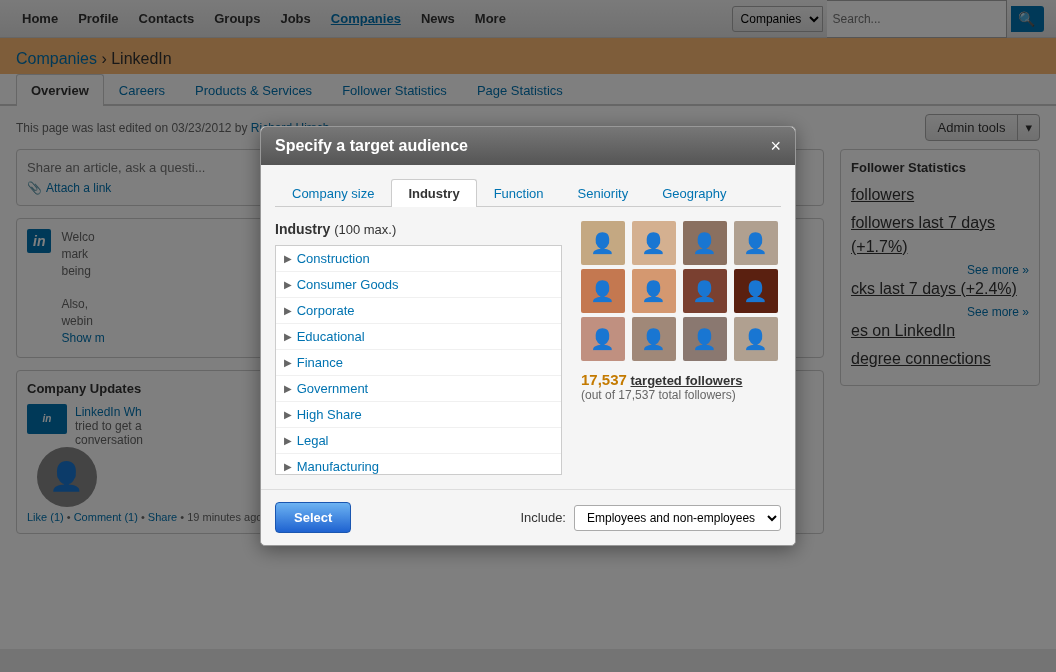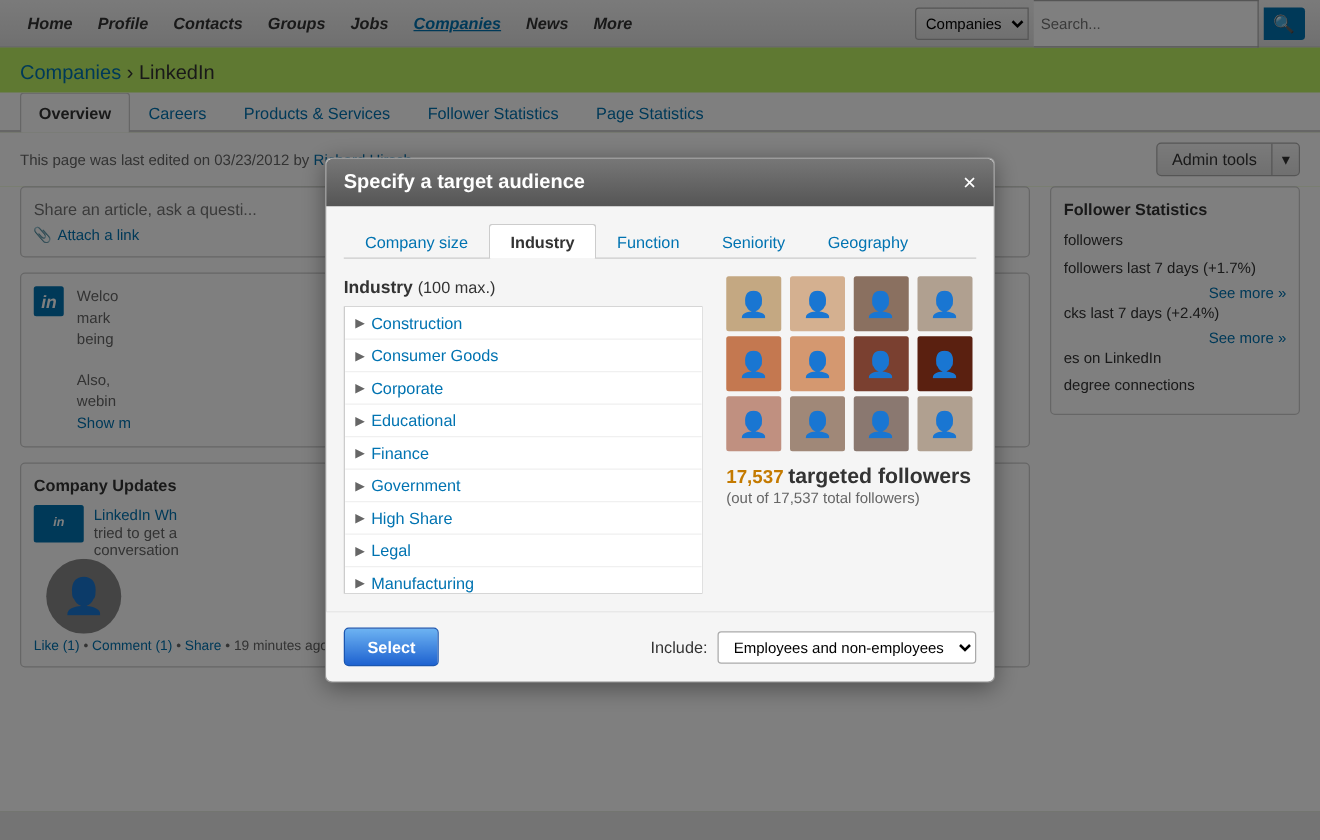--- a/index.html
+++ b/index.html
@@ -15,21 +15,20 @@
       height: 38px;
     }
     .top-nav-links { display: flex; gap: 0; flex: 1; }
     .top-nav-links a {
       color: #333;
       text-decoration: none;
       padding: 8px 10px;
       font-size: 13px;
       font-weight: bold;
       display: block;
-      font-style: italic;
     }
     .top-nav-links a.companies { color: #0073b1; text-decoration: underline; }
     .nav-search { display: flex; align-items: center; gap: 4px; }
     .nav-search select {
       height: 26px;
       border: 1px solid #aaa;
       border-radius: 3px 0 0 3px;
       background: linear-gradient(to bottom, #f5f5f5, #e0e0e0);
       font-size: 12px;
       padding: 0 4px;
@@ -47,21 +46,21 @@
       background: #0073b1;
       border: none;
       color: white;
       padding: 0 8px;
       border-radius: 0 3px 3px 0;
       cursor: pointer;
       font-size: 14px;
     }
 
     
-    .main-wrapper { background: #bef264; }
+    .main-wrapper { background: #fdba74; }
     .breadcrumb {
       padding: 12px 16px 6px;
       font-size: 16px;
       color: #333;
     }
     .breadcrumb a { color: #0073b1; text-decoration: none; }
     .breadcrumb span { color: #333; }
 
     
     .page-tabs {
@@ -151,21 +150,21 @@
     .li-text { font-size: 12px; color: #666; line-height: 1.4; }
     .li-text a { color: #0073b1; }
 
     
     .company-updates { border: 1px solid #ccc; border-radius: 4px; padding: 10px; }
     .company-updates h3 { font-size: 13px; font-weight: bold; margin-bottom: 8px; }
 
     
     .stats-box { border: 1px solid #ccc; border-radius: 4px; padding: 10px; margin-bottom: 12px; }
     .stats-box h3 { font-size: 13px; font-weight: bold; margin-bottom: 8px; color: #333; }
-    .stats-item { font-size: 12px; color: #333; margin-bottom: 4px; line-height: 1.5; }
+    .stats-item { font-size: 16px; color: #333; margin-bottom: 4px; line-height: 1.5; text-decoration: underline; }
     .stats-link { color: #0073b1; font-size: 12px; text-align: right; display: block; }
 
     
     .overlay {
       position: fixed;
       top: 0; left: 0; right: 0; bottom: 0;
       background: rgba(0,0,0,0.5);
       display: flex;
       align-items: center;
       justify-content: center;
@@ -260,21 +259,21 @@
     .photo-placeholder {
       width: 44px;
       height: 44px;
       border-radius: 2px;
       display: flex;
       align-items: center;
       justify-content: center;
       font-size: 20px;
     }
     .targeted-count { color: #c47a00; font-size: 15px; font-weight: bold; }
-    .targeted-label { font-weight: bold; font-size: 17px; color: #333; }
+    .targeted-label { font-weight: bold; font-size: 13px; color: #333; text-decoration: underline; }
     .targeted-sub { font-size: 12px; color: #666; }
 
     
     .modal-footer {
       display: flex;
       align-items: center;
       justify-content: space-between;
       padding: 12px 14px;
       border-top: 1px solid #ddd;
       background: #f5f5f5;

